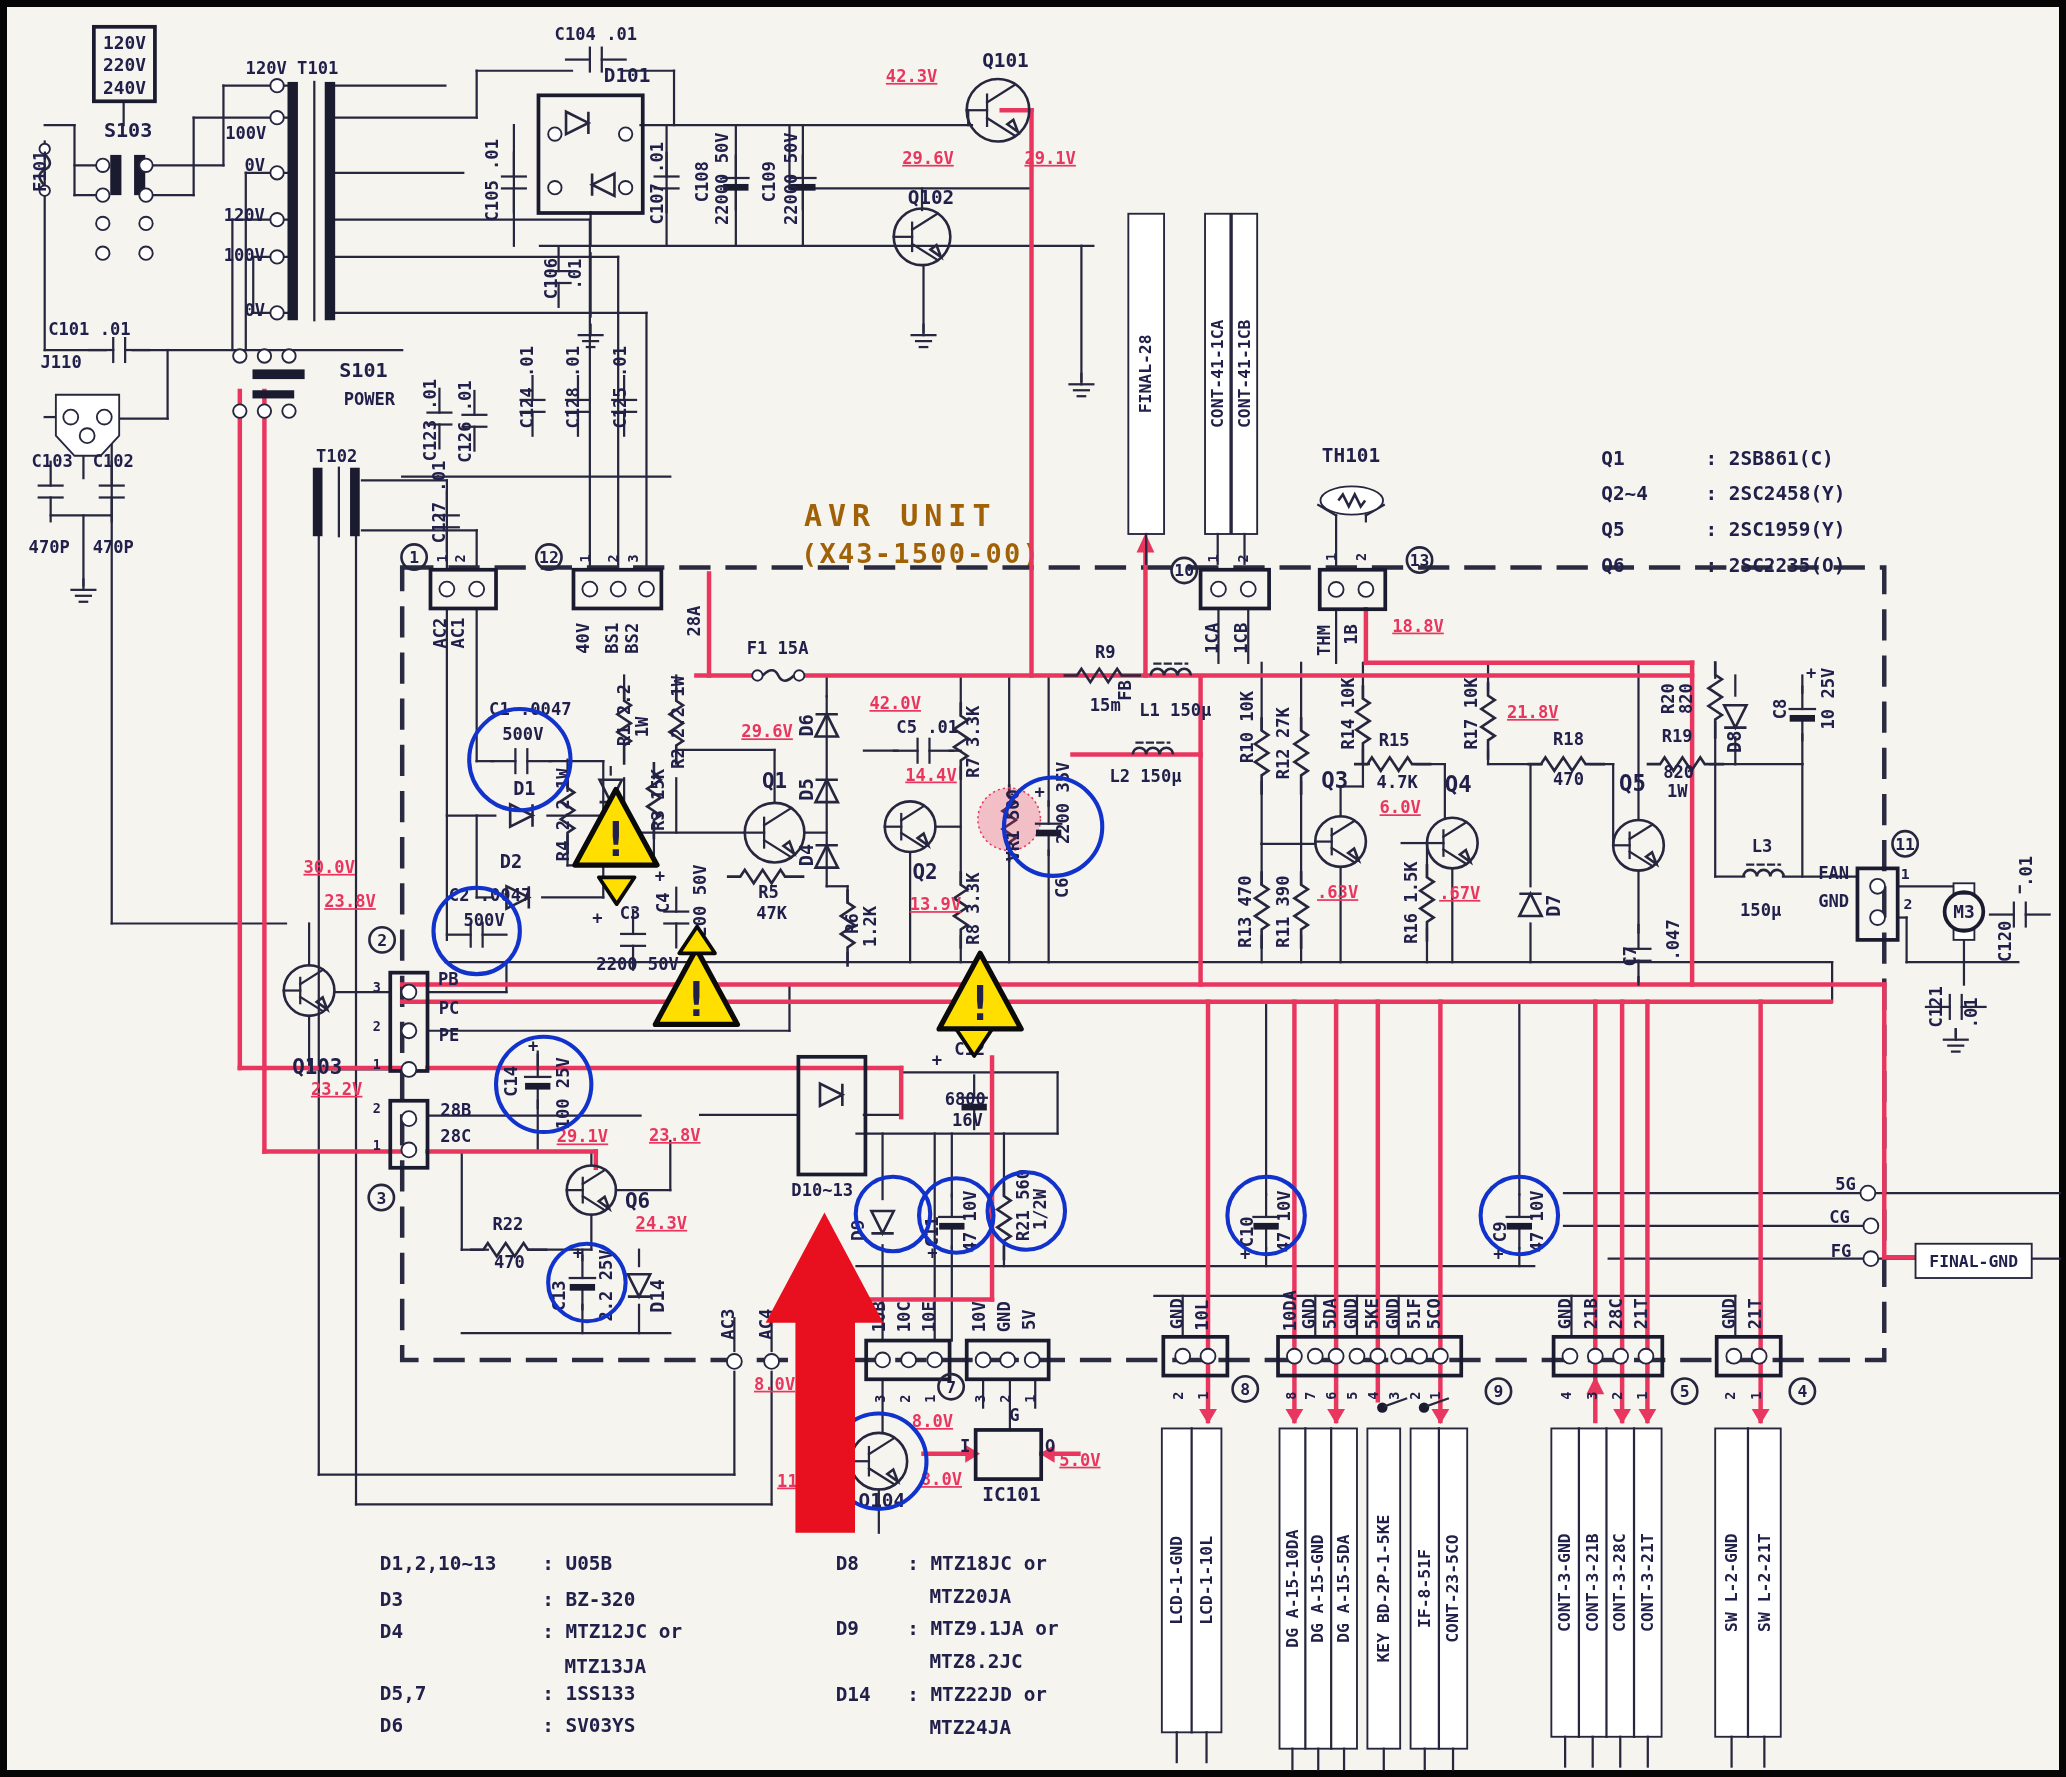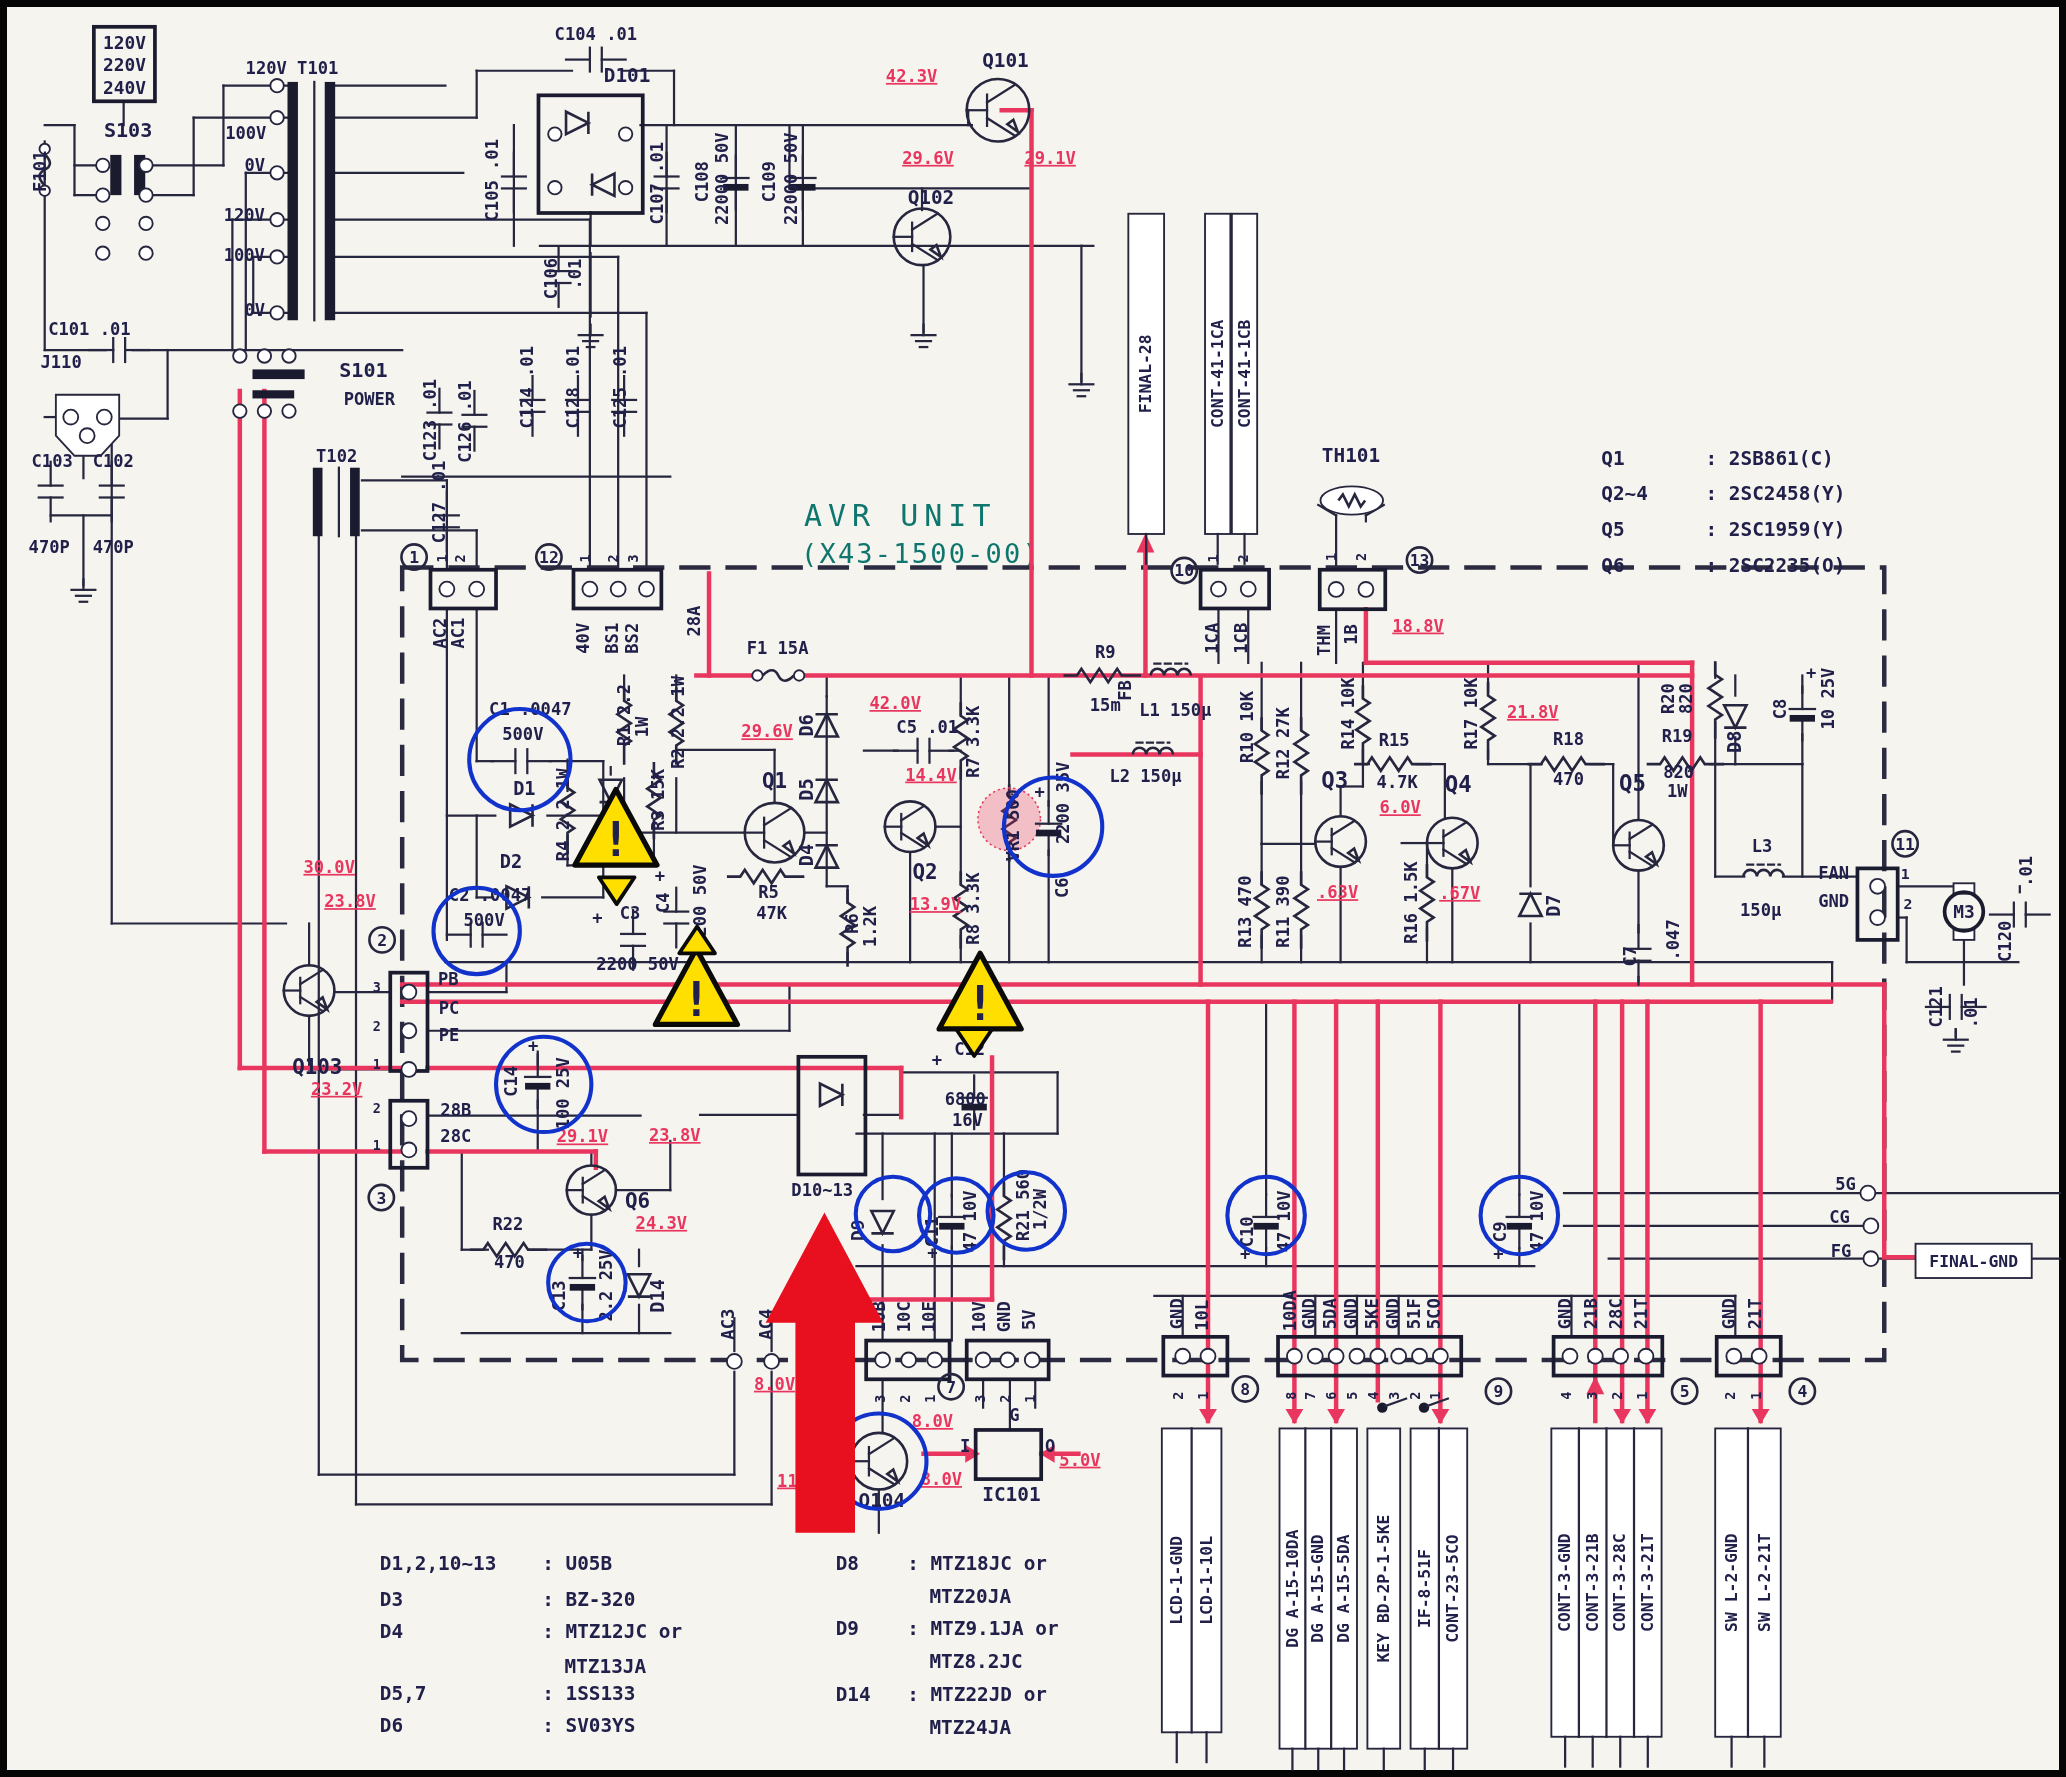--- a/index.html
+++ b/index.html
@@ -6,21 +6,21 @@
   #stage{position:relative;width:2066px;height:1777px;background:#f6f4ef;outline:7.4px solid #050505;outline-offset:-7.4px;overflow:hidden;}
   svg{position:absolute;left:0;top:0;}
   text{font-family:"DejaVu Sans Mono","Liberation Mono",monospace;font-weight:700;fill:#20204a;}
   .red{fill:#e8365f;text-decoration:underline;}
   .wire{stroke:#26263e;stroke-width:3;fill:none;stroke-linecap:square;}
   .rwire{stroke:#e8365f;stroke-width:6;fill:none;stroke-linecap:square;}
   .comp{stroke:#26263e;stroke-width:3.5;fill:none;}
   .boxline{stroke:#1b1b30;stroke-width:5;fill:none;}
   .thin{stroke:#26263e;stroke-width:2.5;fill:#fff;}
   .bluec{stroke:#1133cc;stroke-width:5.5;fill:none;}
-  .htitle{position:absolute;font-family:"DejaVu Sans Mono",monospace;font-weight:400;color:#0f766e;letter-spacing:6px;}
+  .htitle{position:absolute;font-family:"DejaVu Sans Mono",monospace;font-weight:700;color:#a16207;letter-spacing:6px;}
 </style>
 </head>
 <body>
 <div id="stage">
 
 <div class="htitle" style="left:804px;top:498px;font-size:30px;">AVR UNIT</div>
 <div class="htitle" style="left:801px;top:538px;font-size:27px;letter-spacing:2.2px;">(X43-1500-00)</div>
 
 <svg id="cv" width="2066" height="1777" viewBox="0 0 2774 2386">
       <line x1="60" y1="168" x2="100" y2="168" class="wire"></line>

